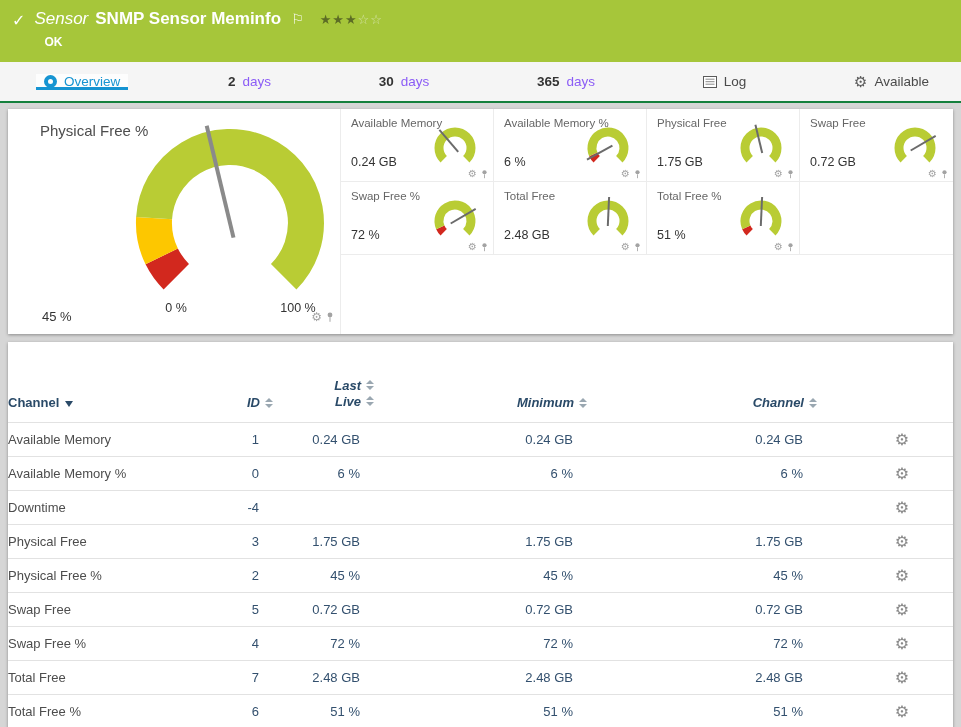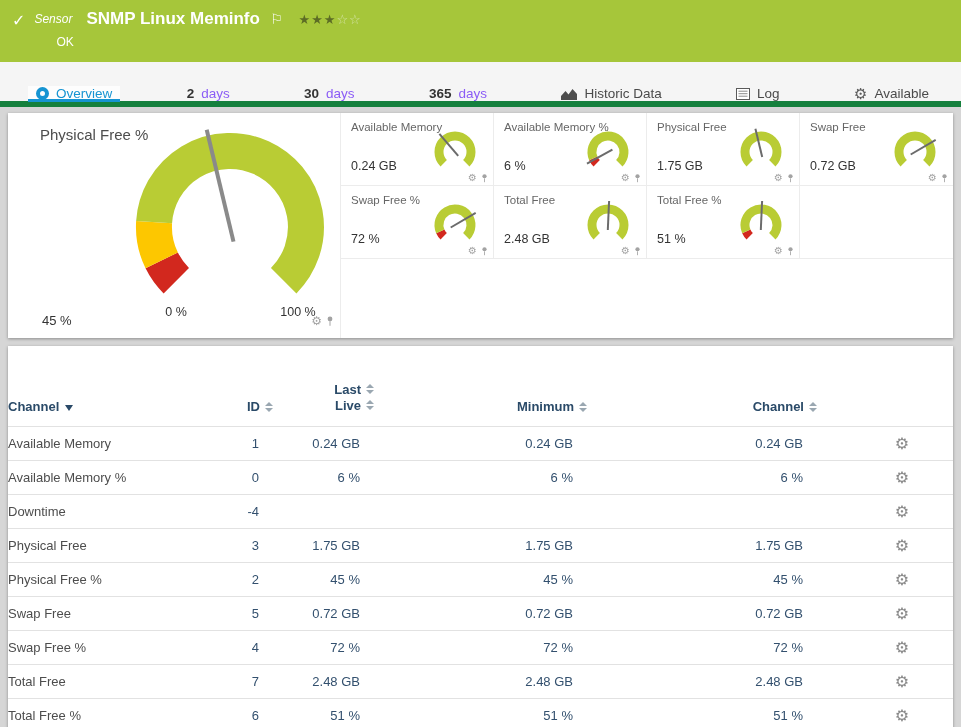--- a/index.html
+++ b/index.html
@@ -5,29 +5,29 @@
   html,body{margin:0;padding:0;}
   body{
     width:961px;height:727px;overflow:hidden;background:#d6d6d6;
     font-family:"Liberation Sans","DejaVu Sans",sans-serif;
     -webkit-font-smoothing:antialiased;
   }
   
   .topbar{height:62px;background:#a6c63a;color:#fff;display:flex;align-items:flex-start;padding:9px 12px 0 12px;box-sizing:border-box;}
   .check{font-size:16px;font-weight:bold;margin:2px 9px 0 0;}
   .tb-title{display:flex;align-items:center;}
-  .kind{font-style:italic;font-size:12px;margin-right:14px;}
+  .kind{font-style:italic;font-size:17px;margin-right:7px;}
   .name{font-weight:bold;font-size:17px;}
   .flag{font-size:14px;margin-left:10px;opacity:.9;}
   .stars{margin-left:16px;font-size:13px;letter-spacing:1px;}
   .stars .sf{color:#5c6c25;}
   .stars .se{color:#d3e2a4;}
-  .tb-status{font-size:12px;font-weight:normal;margin:6px 0 0 22px;}
+  .tb-status{font-size:12px;font-weight:bold;margin:6px 0 0 10px;}
   
-  .tabs{height:39px;background:#f5f5f5;border-bottom:6px solid #15803d;display:flex;justify-content:space-between;align-items:flex-end;padding:0 24px 0 28px;position:relative;}
+  .tabs{height:39px;background:#f5f5f5;border-bottom:2px solid #15803d;display:flex;justify-content:space-between;align-items:center;padding:0 24px 0 36px;position:relative;}
   .tab{display:flex;align-items:center;gap:7px;padding:0 8px;font-size:13.5px;color:#4a4a4a;cursor:pointer;position:relative;white-space:nowrap;}
   .tab.active{color:#1694d2;background:#fdfdfd;}
   .tab.active::after{content:"";position:absolute;left:0;right:0;bottom:-1px;height:3px;background:#1694d2;}
   .tab b{font-weight:bold;color:#333;}
   .tab .days{color:#8b5cf6;}
   .i-donut{width:13px;height:13px;border-radius:50%;border:4px solid currentColor;box-sizing:border-box;display:inline-block;}
   .ticon{display:inline-flex;align-items:center;}
   .gearchar{font-size:15px;color:#5a5a5a;line-height:1;}
   
   .panel{background:#fff;margin:6px 8px 0 8px;box-shadow:0 1px 3px rgba(0,0,0,.35);}
@@ -50,42 +50,42 @@
   .minisvg{position:absolute;right:12px;top:14px;width:52px;height:50px;}
   .m-value{position:absolute;left:10px;bottom:12px;font-size:12.5px;color:#333;}
   .mini-cell .cell-icons{right:5px;bottom:2px;}
   .mini-cell .gear-s{font-size:10px;}
   .mini-cell .pin{width:7px;height:10px;}
   
   .tablepanel{margin:8px 8px 0 8px;padding-top:36px;min-height:440px;}
   table{border-collapse:collapse;width:100%;table-layout:fixed;font-size:13px;}
   th{font-weight:bold;color:#2a4a68;vertical-align:bottom;padding:0 0 12px 0;font-size:13px;}
   th.c-channel,td.c-channel{text-align:left;}
-  th.num{text-align:right;padding-right:0;}
+  th.num{text-align:right;padding-right:0;font-style:italic;}
   td{height:33px;border-top:1px solid #e2e2e2;color:#33506e;padding:0;}
   td.c-channel{color:#4d4d4d;}
   td.num{text-align:right;padding-right:14px;}
   td.c-act{text-align:right;padding-right:44px;}
   .rowgear{font-size:16px;color:#8a8a8a;cursor:pointer;line-height:1;}
   .sort{display:inline-flex;flex-direction:column;margin-left:5px;vertical-align:middle;gap:2px;position:relative;top:-1px;}
   .sort i{width:0;height:0;border-left:4px solid transparent;border-right:4px solid transparent;display:block;}
   .sort .up{border-bottom:4px solid #9aa7b1;}
   .sort .dn{border-top:4px solid #9aa7b1;}
   .tri-down{display:inline-block;width:0;height:0;border-left:4.5px solid transparent;border-right:4.5px solid transparent;border-top:6px solid #2a4a68;margin-left:6px;vertical-align:middle;}
   .lv-line{display:flex;justify-content:flex-end;align-items:center;line-height:16px;}
 </style>
 </head>
 <body>
 
 <header class="topbar">
   <span class="check">✓</span>
   <div class="tb-main">
     <div class="tb-title">
       <span class="kind">Sensor</span>
-      <span class="name">SNMP Linux Meminfo</span>
+      <span class="name">SNMP Sensor Meminfo</span>
       <span class="flag">⚐</span>
       <span class="stars"><span class="sf">★★★</span><span class="se">☆☆</span></span>
     </div>
     <div class="tb-status">OK</div>
   </div>
 </header>
 
 <nav class="tabs">
   <div class="tab active">
     <span class="ticon">
@@ -97,28 +97,20 @@
     <b>2</b>
     <span class="days">days</span>
   </div>
   <div class="tab">
     <b>30</b>
     <span class="days">days</span>
   </div>
   <div class="tab">
     <b>365</b>
     <span class="days">days</span>
-  </div>
-  <div class="tab">
-    <span class="ticon">
-      <svg width="16" height="12" viewBox="0 0 16 12">
-          <path d="M0 12 L0 8 L4.5 3 L7.5 6.5 L11.5 1 L16 6 L16 12 Z" fill="#4d4d4d"></path>
-        </svg>
-    </span>
-    <span>Historic Data</span>
   </div>
   <div class="tab">
     <span class="ticon">
       <svg width="14" height="12" viewBox="0 0 14 12">
           <rect x="0.5" y="0.5" width="13" height="11" fill="#fff" stroke="#5a5a5a"></rect>
           <path d="M2.5 3.2h9 M2.5 5.7h9 M2.5 8.2h9" stroke="#8a8a8a" stroke-width="1"></path>
         </svg>
     </span>
     <span>Log</span>
   </div>

